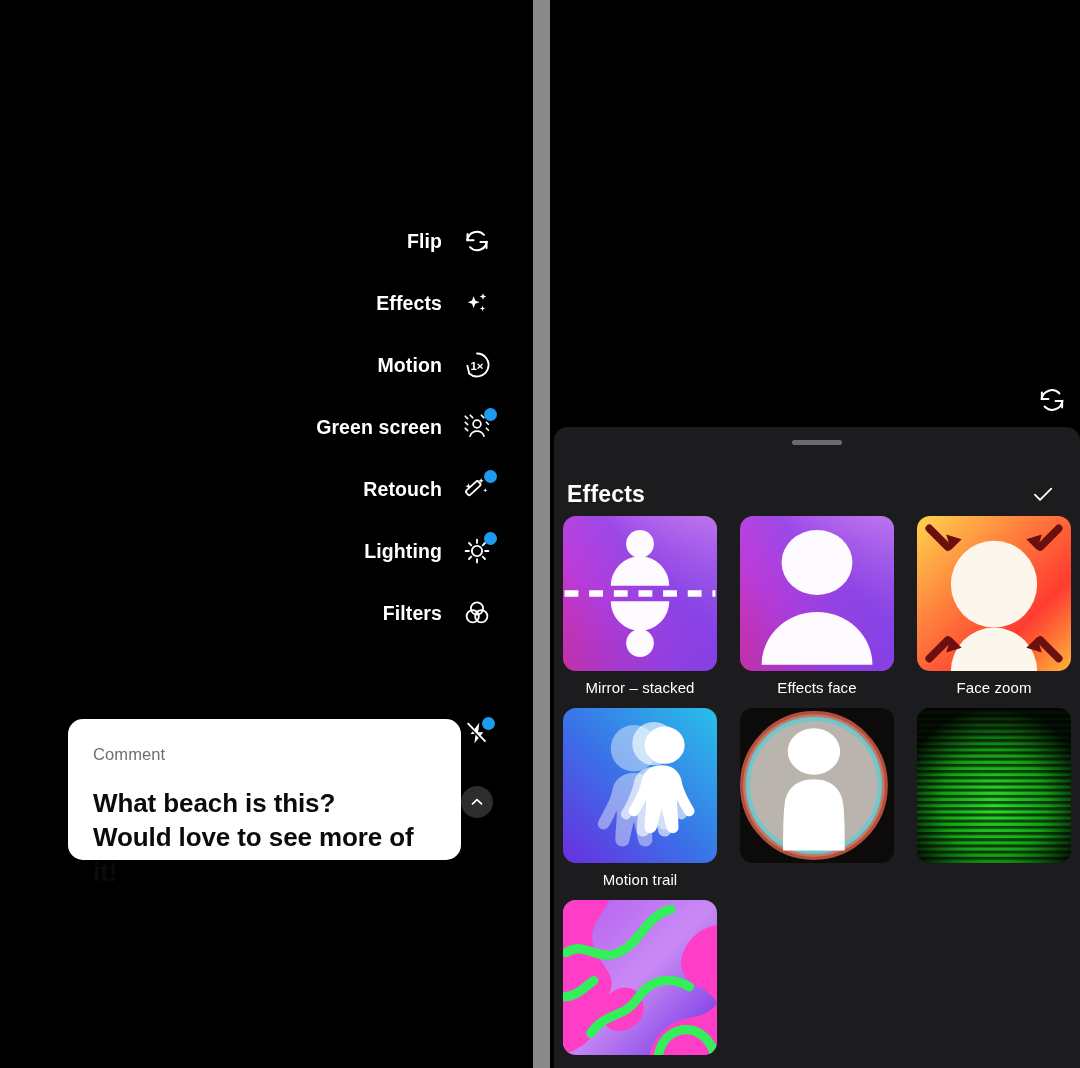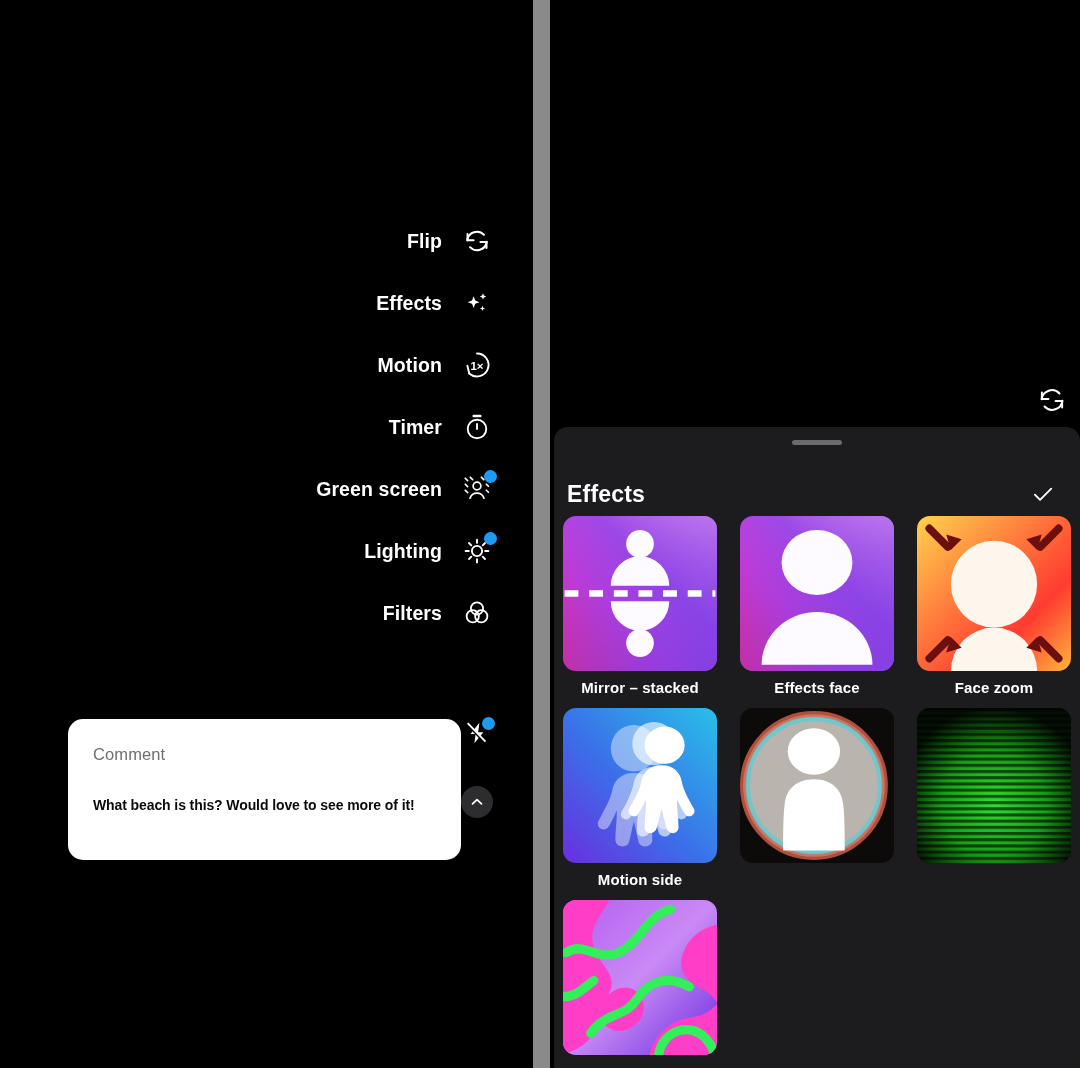--- a/index.html
+++ b/index.html
@@ -43,21 +43,21 @@
     background:#2d2d2f; display:flex; align-items:center; justify-content:center;
   }
 
   
   #comment-card {
     position:absolute; left:68px; top:719px; width:393px; height:141px;
     background:#fff; border-radius:15px; padding:26px 43px 0 25px;
   }
   #comment-kicker { color:#6e6e73; font-size:16.5px; font-weight:400; letter-spacing:.1px; }
   #comment-body {
-    margin-top:32px; color:#0b0b0d; font-size:14px; font-weight:700;
+    margin-top:22px; color:#0b0b0d; font-size:26px; font-weight:700;
     line-height:1.32; letter-spacing:-.1px;
   }
 
   
   #scrollbar-track { position:absolute; left:529px; top:0; width:25px; height:1068px; background:#000; }
   #scrollbar-thumb { position:absolute; left:533px; top:0; width:17px; height:1068px; background:#8a8a8a; }
 
   
   #right-pane { position:absolute; left:554px; top:0; width:526px; height:1068px; background:#000; }
   #video-flip-btn { position:absolute; right:9px; top:381px; width:38px; height:38px;
@@ -85,21 +85,21 @@
     column-gap:23px; row-gap:12px; padding:0 9px;
     justify-content:center;
   }
   .effect-cell { width:154px; }
   .effect-thumb {
     width:154px; height:155px; border-radius:13px; overflow:hidden; position:relative;
   }
   .effect-thumb svg { display:block; width:100%; height:100%; }
   .effect-label {
     margin-top:8px; text-align:center; color:#fff;
-    font-size:15px; font-weight:700; letter-spacing:.1px; white-space:nowrap;
+    font-size:15px; font-weight:400; letter-spacing:.1px; white-space:nowrap;
   }
 </style>
 </head>
 <body>
 
 <div id="root">
 
   <div id="left-pane">
 
     <div id="camera-menu">
@@ -131,43 +131,45 @@
         <span class="menu-label">Motion</span>
         <span class="menu-icon">
           <svg width="30" height="30" viewBox="0 0 24 24" fill="none">
             <path d="M12 2.8a9.2 9.2 0 1 1-6.2 16" stroke="#fff" stroke-width="1.5" stroke-linecap="round"></path>
             <path d="M5.8 18.8 4.3 12.6" stroke="#fff" stroke-width="1.5" stroke-linecap="round"></path>
             <text x="12" y="15.6" text-anchor="middle" font-family="Liberation Sans, sans-serif" font-size="9.2" font-weight="700" fill="#fff">1×</text>
           </svg>
         </span>
       </div>
 
-      <div class="menu-row">
-        <span class="menu-label">Timer</span>
-        <span class="menu-icon">
-          <svg width="30" height="30" viewBox="0 0 24 24" fill="none" stroke="#fff" stroke-width="1.5" stroke-linecap="round">
-            <circle cx="12" cy="13.6" r="7.4"></circle>
-            <path d="M12 13.6V9.6"></path>
-            <path d="M9.4 3.2h5.2" stroke-width="2.1"></path>
-          </svg>
-        </span>
-      </div>
 
       <div class="menu-row">
         <span class="menu-label">Green screen</span>
         <span class="menu-icon">
           <svg width="30" height="30" viewBox="0 0 24 24" fill="none" stroke="#fff" stroke-width="1.35" stroke-linecap="round">
             <circle cx="12" cy="9.6" r="3.1"></circle>
             <path d="M6.4 19.4a5.9 5.9 0 0 1 11.2 0"></path>
             <path d="M2.6 3.4l1.9 1.9M6.6 2.6l1.9 1.9M2.6 8.2l1.9 1.9M2.6 13l1.9 1.9M15.5 2.6l1.9 1.9M19.5 3.4l1.6 1.6M19.5 8.2l1.6 1.6M19.5 13l1.6 1.6"></path>
           </svg>
           <span class="badge"></span>
         </span>
       </div>
 
+      <div class="menu-row">
+        <span class="menu-label">Retouch</span>
+        <span class="menu-icon">
+          <svg width="30" height="30" viewBox="0 0 24 24" fill="none" stroke="#fff" stroke-width="1.4" stroke-linejoin="round">
+            <rect x="2.6" y="14.1" width="13.2" height="4.6" rx="1.4" transform="rotate(-43 2.6 14.1)"></rect>
+            <path d="M5.1 7.4l.66 1.7 1.7.66-1.7.66-.66 1.7-.66-1.7-1.7-.66 1.7-.66z" fill="#fff" stroke="none"></path>
+            <path d="M15.3 3.2l.6 1.55 1.55.6-1.55.6-.6 1.55-.6-1.55-1.55-.6 1.55-.6z" fill="#fff" stroke="none"></path>
+            <path d="M18.6 11.4l.46 1.2 1.2.46-1.2.46-.46 1.2-.46-1.2-1.2-.46 1.2-.46z" fill="#fff" stroke="none"></path>
+          </svg>
+          <span class="badge"></span>
+        </span>
+      </div>
 
       <div class="menu-row">
         <span class="menu-label">Lighting</span>
         <span class="menu-icon">
           <svg width="30" height="30" viewBox="0 0 24 24" fill="none" stroke="#fff" stroke-width="1.5" stroke-linecap="round">
             <circle cx="12" cy="12" r="4.1"></circle>
             <path d="M12 2.9v2.6M12 18.5v2.6M2.9 12h2.6M18.5 12h2.6M5.6 5.6l1.85 1.85M16.55 16.55l1.85 1.85M18.4 5.6l-1.85 1.85M7.45 16.55L5.6 18.4"></path>
           </svg>
           <span class="badge"></span>
         </span>
@@ -330,21 +332,21 @@
               <g fill="#ffffff" opacity=".62" transform="translate(11,-3)">
                 <circle cx="48" cy="26" r="14"></circle>
                 <path d="M48 41c-8 0-12 5-13 10-1 6-5 14-8 19-2 4 4 7 6 3 2-3 4-7 5-9 0 6-1 12-1 18 0 5 7 5 8 1 1-4 2-8 3-12 1 4 2 8 3 12 1 4 8 4 8-1 0-6-1-12-1-18 1 2 3 6 5 9 2 4 8 1 6-3-3-5-7-13-8-19-1-5-5-10-13-10z"></path>
               </g>
               <g fill="#ffffff">
                 <ellipse cx="66" cy="24" rx="13" ry="12"></ellipse>
                 <path d="M64 37c-8 0-12 5-13 10-1 6-5 13-8 18-2 4 4 7 6 3 2-3 4-7 5-9 0 6-1 12-1 18 0 5 7 5 8 0 1-4 2-8 3-12 1 4 2 8 3 12 1 5 8 5 8 0 0-6-1-12-1-18 1 2 3 6 5 9 2 4 8 1 6-3-3-5-7-12-8-18-1-5-5-10-13-10z"></path>
               </g>
             </svg>
           </div>
-          <div class="effect-label">Motion side</div>
+          <div class="effect-label">Motion trail</div>
         </div>
 
         <div class="effect-cell">
           <div class="effect-thumb">
             <svg viewBox="0 0 100 100" preserveAspectRatio="none">
               <rect width="100" height="100" fill="#0d0b0a"></rect>
               <circle cx="48" cy="50" r="46" fill="#b9b4ad"></circle>
               <circle cx="48" cy="50" r="46" fill="none" stroke="#d8604a" stroke-width="4" opacity=".8"></circle>
               <circle cx="48" cy="50" r="43" fill="none" stroke="#3ad6e0" stroke-width="3" opacity=".55"></circle>
               <ellipse cx="48" cy="28" rx="17" ry="15" fill="#ffffff"></ellipse>

